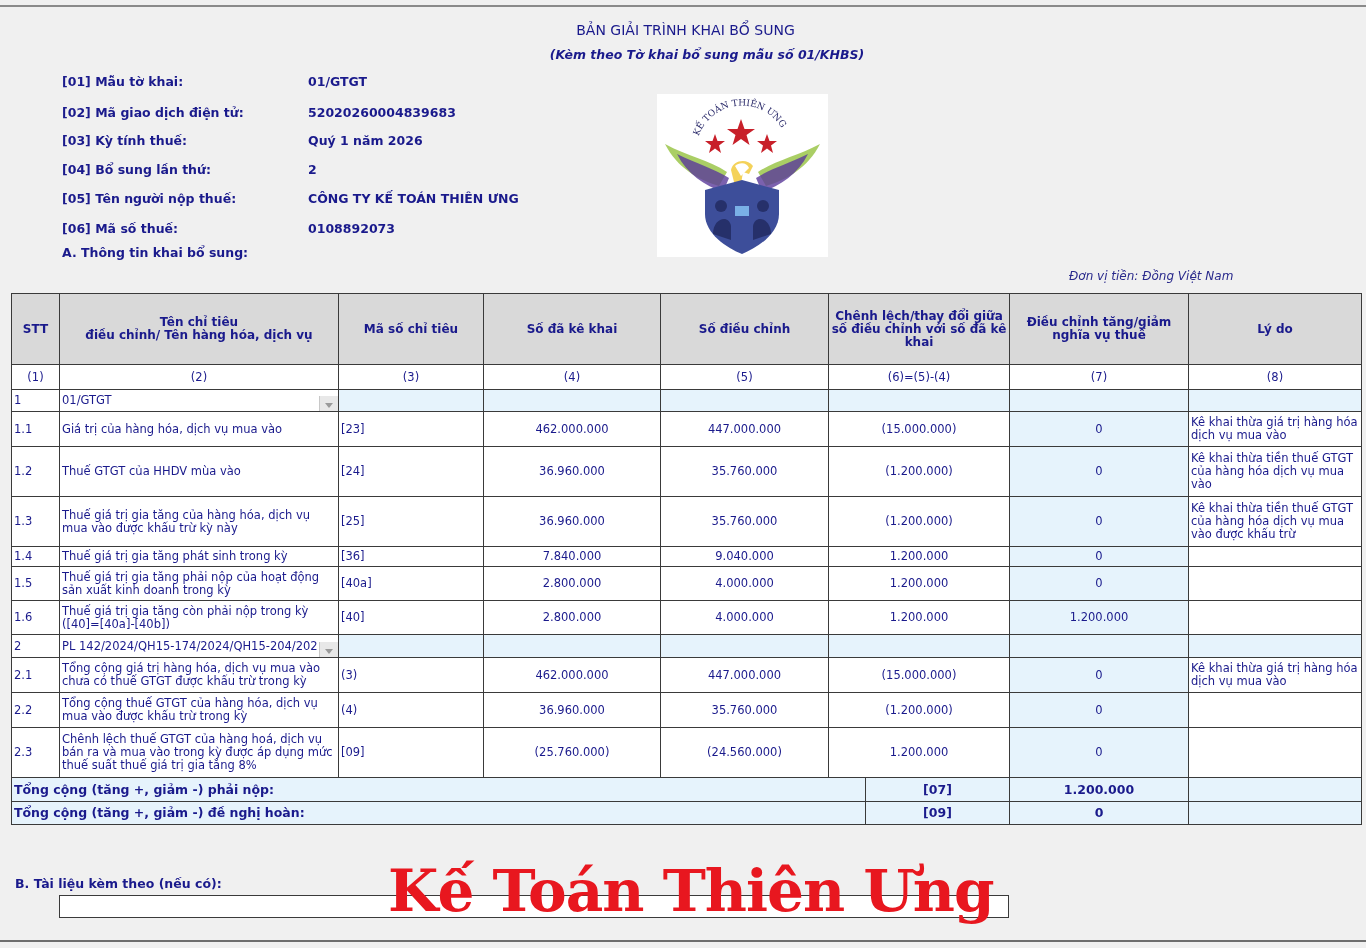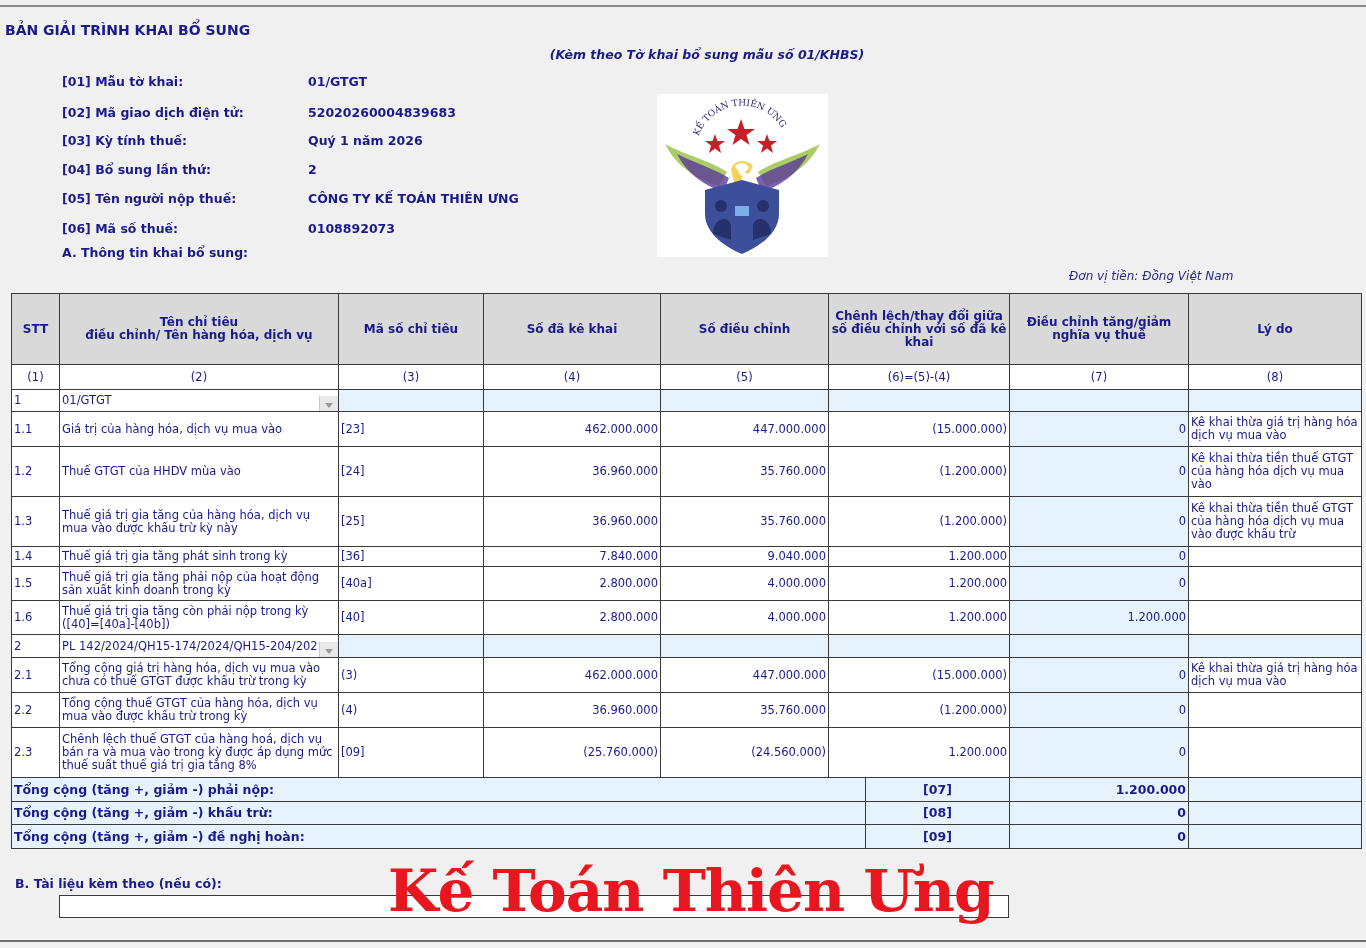--- a/index.html
+++ b/index.html
@@ -2,35 +2,35 @@
 <html><head>
 <meta charset="utf-8">
 <style>
   html, body { margin:0; padding:0; }
   body {
     width:1366px; height:948px; background:#f0f0f0; position:relative; overflow:hidden;
     font-family:"DejaVu Sans", sans-serif; color:#1a1a8c;
   }
   .topbar { position:absolute; left:0; top:0; width:1366px; height:7px; background:#f0f0f0; border-bottom:2px solid #8a8a8a; box-sizing:border-box; }
   .bottombar { position:absolute; left:0; top:940px; width:1366px; height:8px; background:#f0f0f0; border-top:2px solid #6e6e6e; box-sizing:border-box; }
-  .title { position:absolute; top:22px; left:0; width:1366px; text-align:left; font-weight:bold; font-size:14px; color:#1a1a8c; padding-left:0; }
+  .title { position:absolute; top:22px; left:0; width:1366px; text-align:center; font-weight:normal; font-size:14px; color:#1a1a8c; padding-left:0; }
   .title span { display:inline-block; margin-left:5px; }
   .subtitle { position:absolute; top:47px; left:0; width:1366px; text-align:center; font-style:italic; font-weight:bold; font-size:12.5px; color:#1a1a8c;padding-left:24px; }
   .info-row { position:absolute; left:62px; font-weight:bold; font-size:12.5px; color:#1a1a8c; }
   .info-row .lbl { position:absolute; left:0; white-space:nowrap; }
   .info-row .val { position:absolute; left:246px; white-space:nowrap; }
   .section-a { position:absolute; left:62px; top:245px; font-weight:bold; font-size:12.5px; }
   .unit { position:absolute; left:1050px; top:269px; font-style:italic; font-size:12px; color:#2a2a8c;margin-left:19px; }
   .logo { position:absolute; left:657px; top:94px; width:171px; height:163px; background:#ffffff; }
 
   table.grid { position:absolute; left:11px; top:293px; border-collapse:collapse; table-layout:fixed; width:1350px; font-size:11.5px; }
   table.grid td, table.grid th { border:1.5px solid #3a3a3a; padding:0 2px; box-sizing:border-box; overflow:hidden; color:#1a1a8c; line-height:13px; }
   table.grid th { background:#d9d9d9; font-weight:bold; font-size:12px; text-align:center; height:71px; }
   tr.sub td { background:#ffffff; text-align:center; height:25px; }
-  td.num { text-align:right;margin-top:12px; }
+  td.num { text-align:center;margin-top:12px; }
   td.blue { background:#e6f3fc; }
   td.white { background:#ffffff; }
   td.reason { font-size:11.5px; line-height:12.5px; vertical-align:middle;margin-left:12px; }
   tr.total td { background:#e6f3fc; font-weight:bold; font-size:12.5px; height:23.5px; }
   .dropdown { position:relative; height:100%; display:flex; align-items:center; }
   .dd-btn { position:absolute; right:0; top:2px; width:18px; height:19px; background:#e8e8e8; border-left:1px solid #c8c8c8; display:flex; align-items:center; justify-content:center; }
   .dd-btn::after { content:""; border-left:4px solid transparent; border-right:4px solid transparent; border-top:5px solid #9a9a9a; }
   .b-label { position:absolute; left:15px; top:876px; font-weight:bold; font-size:12.5px; }
   .b-input { position:absolute; left:59px; top:895px; width:950px; height:23px; background:#ffffff; border:1.5px solid #3a3a3a; box-sizing:border-box; }
   .watermark { position:absolute; left:388px; top:848px; font-family:"DejaVu Serif", serif; font-weight:bold; font-size:58px; color:#e8171f; letter-spacing:-1px; white-space:nowrap; line-height:86px; }
@@ -257,27 +257,20 @@
   </tr>
 
   <tr class="total">
     <td colspan="5" style="border-right:none;">Tổng cộng (tăng +, giảm -) phải nộp:</td>
     <td style="border-left:none;"></td>
     <td style="text-align:center;">[07]</td>
     <td class="num">1.200.000</td>
     <td></td>
   </tr>
   <tr class="total">
-    <td colspan="5" style="border-right:none;">Tổng cộng (tăng +, giảm -) khấu trừ:</td>
-    <td style="border-left:none;"></td>
-    <td style="text-align:center;">[08]</td>
-    <td class="num">0</td>
-    <td></td>
-  </tr>
-  <tr class="total">
     <td colspan="5" style="border-right:none;">Tổng cộng (tăng +, giảm -) đề nghị hoàn:</td>
     <td style="border-left:none;"></td>
     <td style="text-align:center;">[09]</td>
     <td class="num">0</td>
     <td></td>
   </tr>
 </tbody>
   </table>
 
 <div class="b-label">B. Tài liệu kèm theo (nếu có):</div>

